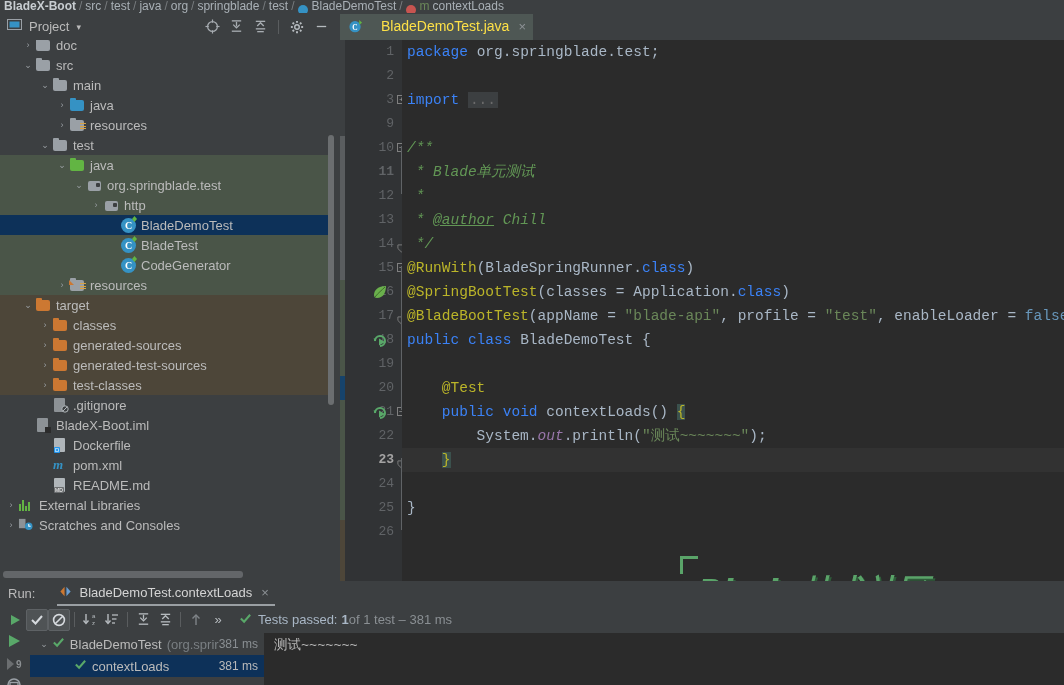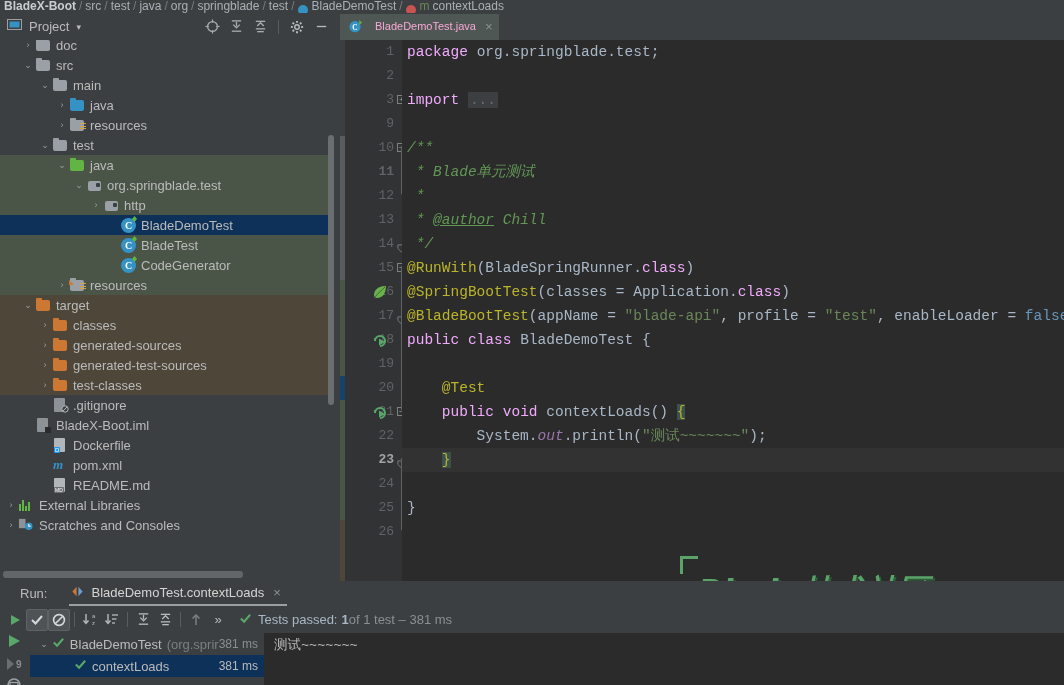--- a/index.html
+++ b/index.html
@@ -104,21 +104,21 @@
 
   .panel-divider-v { position:absolute; left:336px; top:13px; width:4px; height:568px;
                      background:#3c3f41; }
 
   
   .editor-area { position:absolute; left:340px; top:13px; width:724px; height:568px;
                  background:#2b2b2b; }
   .tabbar { height:27px; background:#3c3f41; display:flex; align-items:flex-end; }
   .tab { height:26px; background:#4e5754; display:flex; align-items:center;
          padding:0 7px 0 8px; border-bottom:2px solid #4e5754; }
-  .tab-label { color:#f9a8d4; font-size:11px; margin-left:12px; }
+  .tab-label { color:#fde047; font-size:14px; margin-left:18px; }
   .tab-close { color:#8d9296; font-size:13px; margin-left:9px; }
   .tab-ic { position:relative; width:15px; height:15px; }
 
   .code-wrap { position:relative; height:541px; background:#2b2b2b; display:flex; }
   .gutter { width:62px; background:#313335; position:relative; flex:0 0 62px; }
   .g-mark { position:absolute; left:0; width:5px; }
   .lines { position:relative; flex:1; }
   .ln { position:absolute; right:8px; color:#606366; font-size:13px;
         font-family:"Liberation Mono", monospace; text-align:right; line-height:24px;
         height:24px; }
@@ -128,21 +128,21 @@
   .fold-box { position:absolute; left:57px; width:9px; height:9px; border:1px solid #808080;
               background:#313335; color:#a0a0a0; font-size:8px; line-height:7px;
               text-align:center; font-family:"Liberation Mono",monospace; }
   .fold-end { position:absolute; left:57px; width:9px; height:9px; }
 
   .codearea { position:relative; flex:1; background:#2b2b2b; overflow:hidden; }
   .cl { position:absolute; left:0; height:24px; line-height:24px; white-space:pre;
         font-family:"Liberation Mono", monospace; font-size:14.5px; color:#a9b7c6;
         padding-left:5px; }
   .curline { position:absolute; left:0; width:724px; height:24px; background:#323232; }
-  .kw   { color:#f0abfc; }
+  .kw   { color:#3b82f6; }
   .str  { color:#6a8759; }
   .cmt  { color:#629755; font-style:italic; }
   .cmtl { color:#629755; font-style:italic; text-decoration:underline; }
   .ann  { color:#bbb529; }
   .fld  { color:#9876aa; font-style:italic; }
   .num  { color:#6897bb; }
   .brace{ color:#bbb529; background:#3b514d; }
   .imp  { color:#6b6b6b; background:#3c3f41; padding:0 2px; }
   .ident{ color:#a9b7c6; }
 
@@ -155,21 +155,21 @@
              text-shadow: 2px 2px 0 #2f5c3a; }
   .wm-c { position:absolute; border-color:#5aa469; }
   .wm-tl { left:4px; top:0px; width:18px; height:18px; border-top:3px solid #5aa469;
            border-left:3px solid #5aa469; }
   .wm-br { right:8px; bottom:0px; width:18px; height:18px; border-bottom:3px solid #5aa469;
            border-right:3px solid #5aa469; }
 
   
   .run-panel { position:absolute; left:0; top:581px; width:1064px; height:104px;
                background:#3c3f41; }
-  .run-head { height:25px; display:flex; align-items:center; padding-left:20px; }
+  .run-head { height:25px; display:flex; align-items:center; padding-left:8px; }
   .run-label { color:#bbbbbb; font-size:13px; }
   .run-tab { display:flex; align-items:center; margin-left:22px; height:25px;
              border-bottom:2px solid #9a9fa3; padding:0 6px 0 2px; }
   .run-tab-name { color:#d4d4d4; font-size:13px; margin-left:7px; }
   .run-tab-close { color:#8d9296; font-size:13px; margin-left:9px; }
 
   .run-toolbar { height:27px; display:flex; align-items:center; padding-left:4px;
                  background:#3c3f41; }
   .tb { width:22px; height:22px; display:flex; align-items:center; justify-content:center; }
   .tb.on { background:#4f5355; border:1px solid #5e6265; border-radius:2px; }

